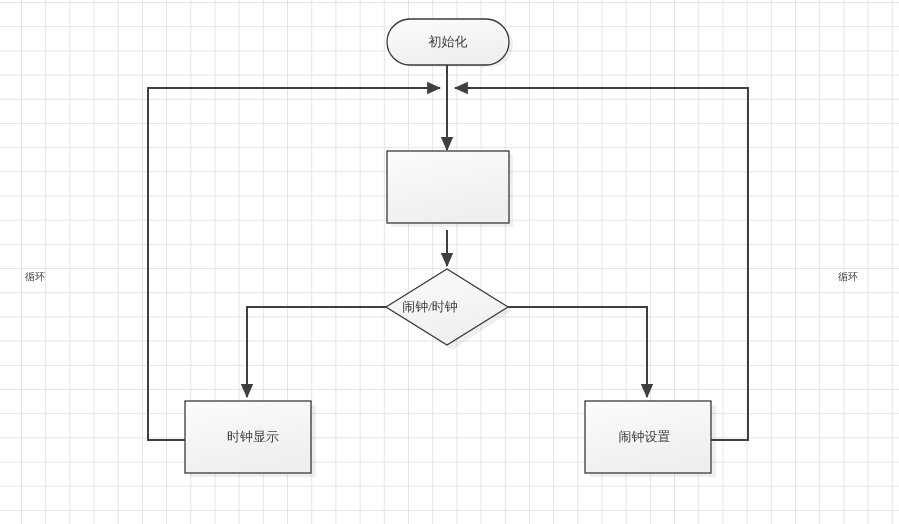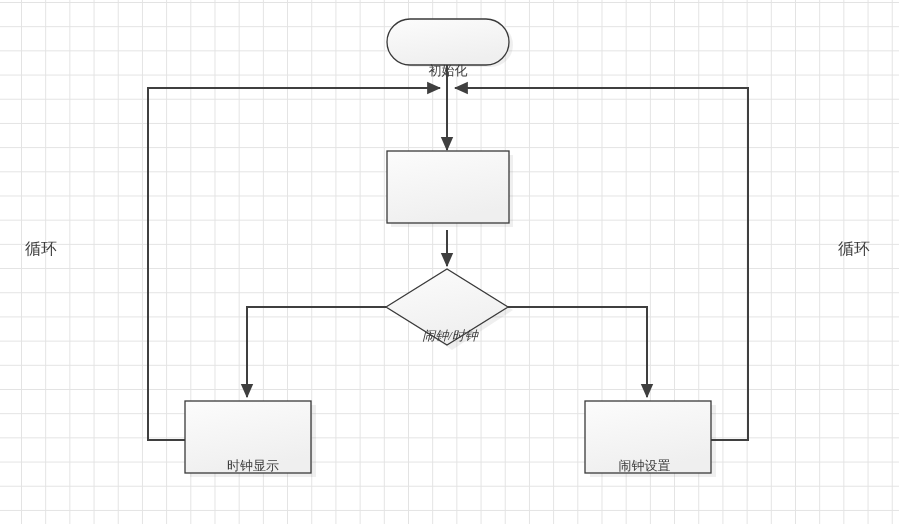--- a/index.html
+++ b/index.html
@@ -22,27 +22,27 @@
   }
   svg.layer{position:absolute;left:0;top:0;width:899px;height:524px;}
   .label{
     position:absolute;
     color:#3c3c3c;
     font-size:13px;
     line-height:18px;
     text-align:center;
     pointer-events:none;
     white-space:pre-wrap;
-    margin-top:29px;
   }
   .loop-label{
     position:absolute;
     color:#3c3c3c;
-    font-size:16px;
+    font-size:10px;
     line-height:16px;
+    margin-top:28px;
   }
 </style>
 </head>
 <body>
 
 <div id="canvas">
 
   <svg class="layer" viewBox="0 0 899 524">
     <defs>
       <linearGradient id="nodeFill" x1="0" y1="0" x2="0.35" y2="1">
@@ -84,21 +84,21 @@
     <polygon points="386,307 447,269 508,307 447,345" fill="url(#nodeFill)" stroke="#3a3a3a" stroke-width="1.3"></polygon>
 
     <rect x="185" y="401" width="126" height="72" fill="url(#nodeFill)" stroke="#3a3a3a" stroke-width="1.3"></rect>
 
     <rect x="585" y="401" width="126" height="72" fill="url(#nodeFill)" stroke="#3a3a3a" stroke-width="1.3"></rect>
   </svg>
 
   <div class="label" style="left:387px;top:33px;width:122px;">初始化</div>
 
 
-  <div class="label" style="left:390px;top:298px;width:120px;font-style:italic;">闹钟/时钟</div>
+  <div class="label" style="left:370px;top:298px;width:120px;">闹钟/时钟</div>
 
   <div class="label" style="left:185px;top:428px;width:136px;">时钟显示</div>
 
   <div class="label" style="left:585px;top:428px;width:119px;">闹钟设置</div>
 
   <div class="loop-label" style="left:25px;top:241px;">循环</div>
 
   <div class="loop-label" style="left:838px;top:241px;">循环</div>
 
 </div>

